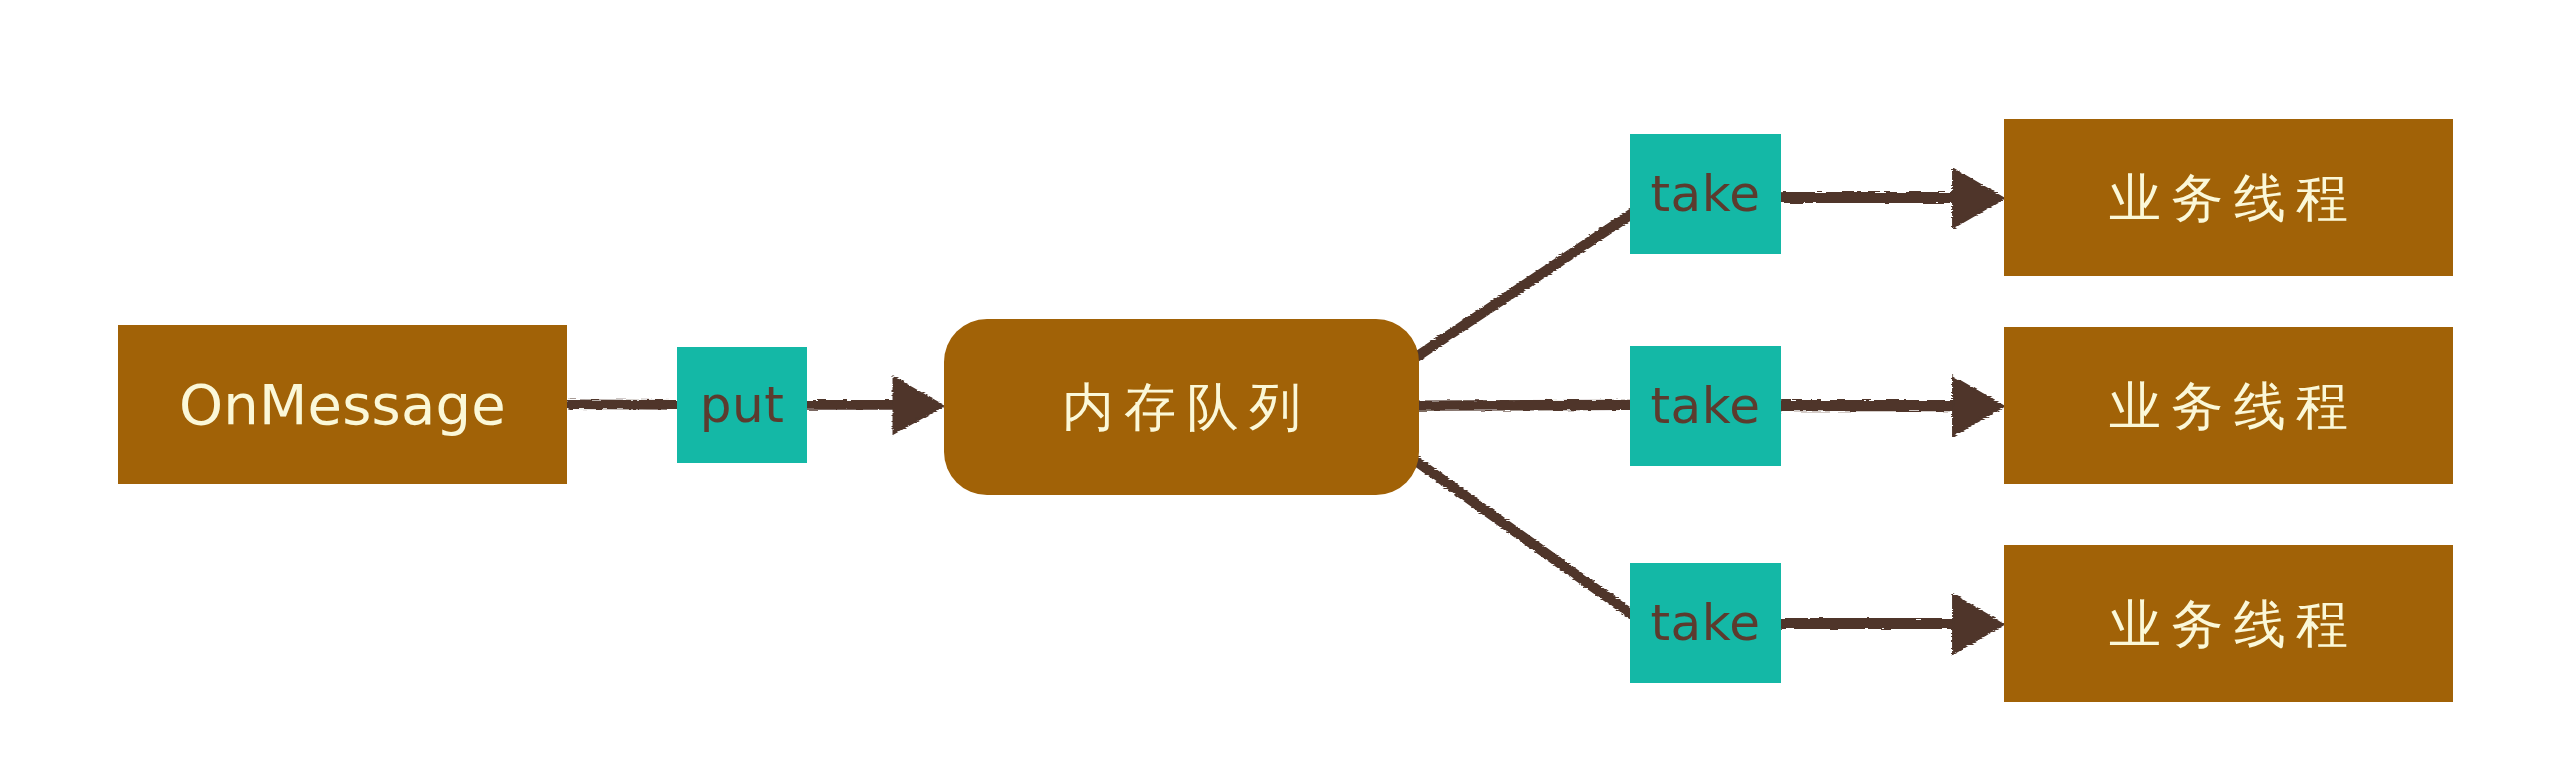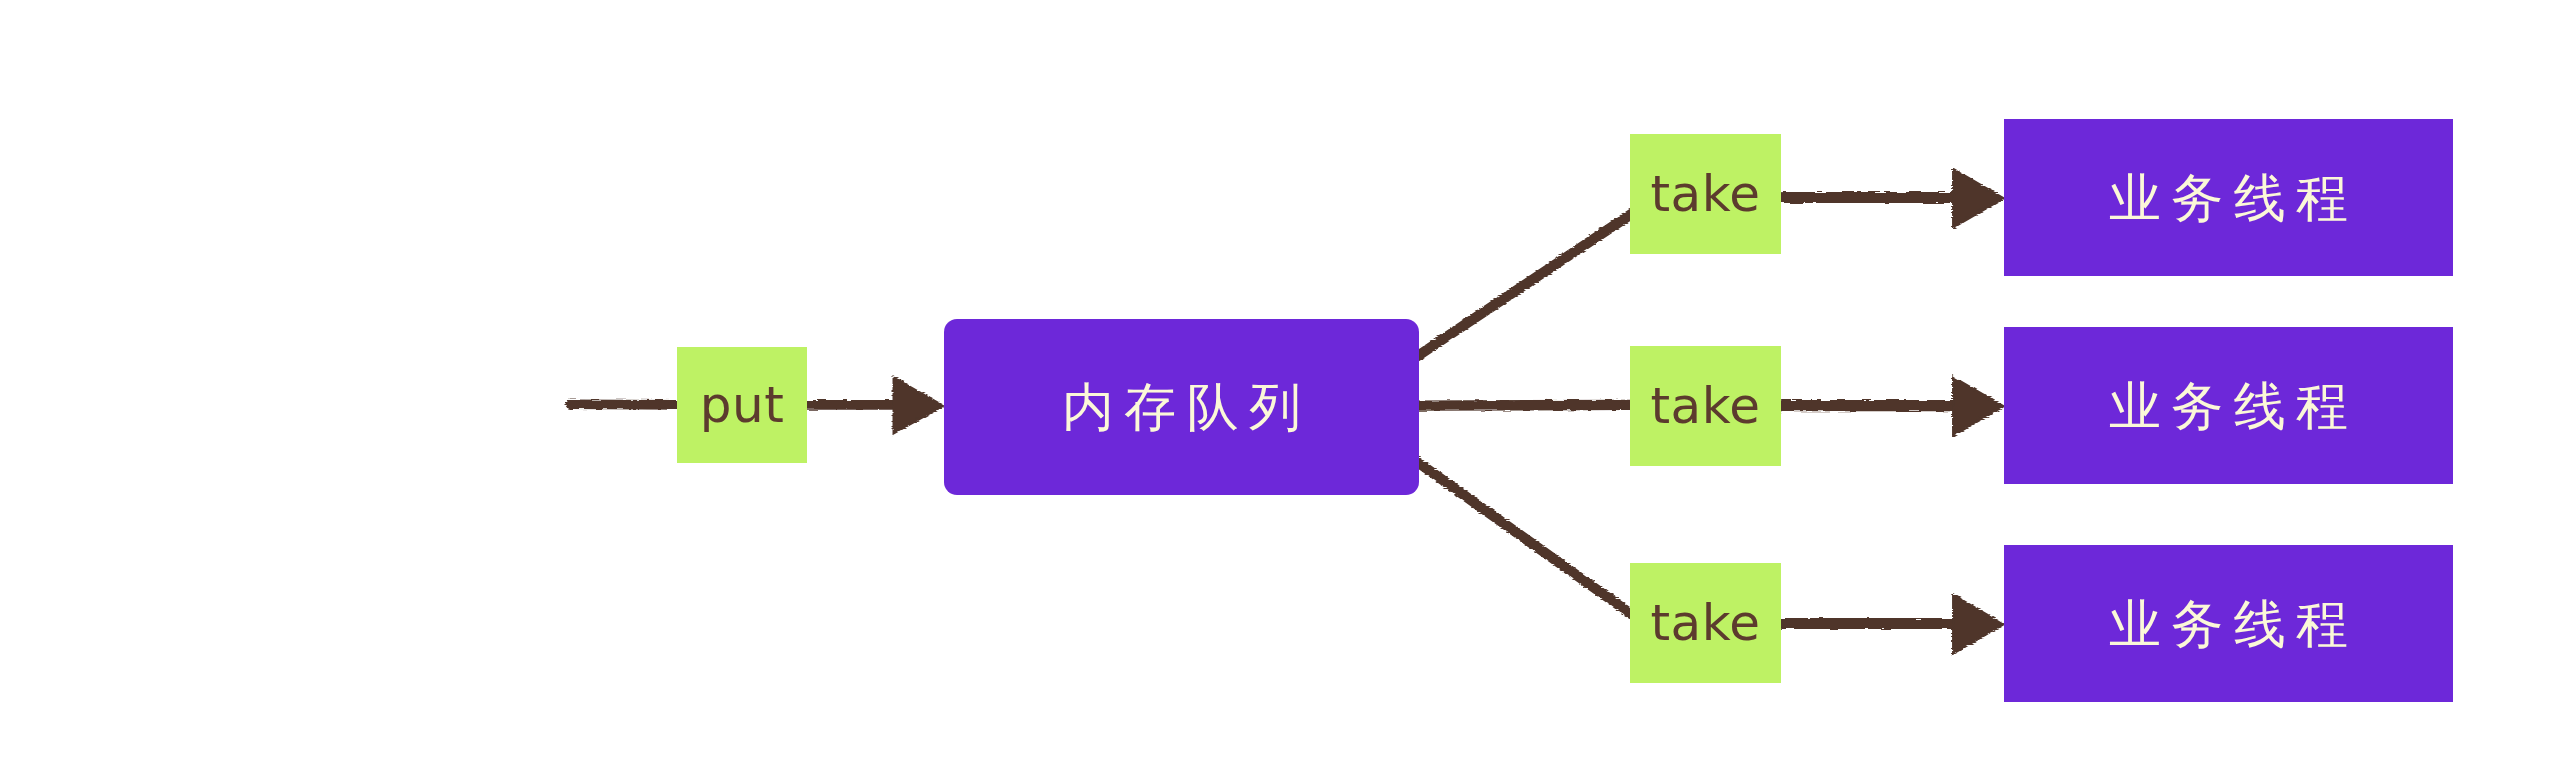--- a/index.html
+++ b/index.html
@@ -29,21 +29,21 @@
   .node {
     position: absolute;
     display: flex;
     align-items: center;
     justify-content: center;
     box-sizing: border-box;
   }
 
   
   .node-green {
-    background: #6d28d9;
+    background: #a16207;
     color: #fbf8d8;
     letter-spacing: 0.02em;
   }
   .node-green .label {
     display: block;
     line-height: 1;
   }
 
   .label-latin {
     font-family: "DejaVu Sans", sans-serif;
@@ -58,21 +58,21 @@
     text-indent: 0.20em;
   }
 
   
   .node-rounded {
     border-radius: 43px;
   }
 
   
   .node-chip {
-    background: #bef264;
+    background: #14b8a6;
     color: #5c3b2e;
   }
   .node-chip .label {
     font-family: "DejaVu Sans", sans-serif;
     font-size: 50px;
     font-weight: 400;
     line-height: 1;
     letter-spacing: 0.01em;
   }
 </style>
@@ -129,26 +129,29 @@
         <path d="M 2655 513 L 2722 552 L 2655 591 Z" stroke-width="4"></path>
       </g>
 
       <g>
         <path d="M 2422 847 L 2660 847" stroke-width="15" fill="none"></path>
         <path d="M 2655 809 L 2722 848 L 2655 887 Z" stroke-width="4"></path>
       </g>
     </g>
   </svg>
 
+  <div class="node node-green" style="left:118px; top:325px; width:449px; height:159px;">
+    <span class="label label-latin">OnMessage</span>
+  </div>
 
   <div class="node node-chip" style="left:677px; top:347px; width:130px; height:116px;">
     <span class="label">put</span>
   </div>
 
-  <div class="node node-green node-rounded" style="left:944px; top:319px; width:475px; height:176px;border-radius:13px;">
+  <div class="node node-green node-rounded" style="left:944px; top:319px; width:475px; height:176px;">
     <span class="label label-cjk">内存队列</span>
   </div>
 
   <div class="node node-chip" style="left:1630px; top:134px; width:151px; height:120px;">
     <span class="label">take</span>
   </div>
 
   <div class="node node-chip" style="left:1630px; top:346px; width:151px; height:120px;">
     <span class="label">take</span>
   </div>

